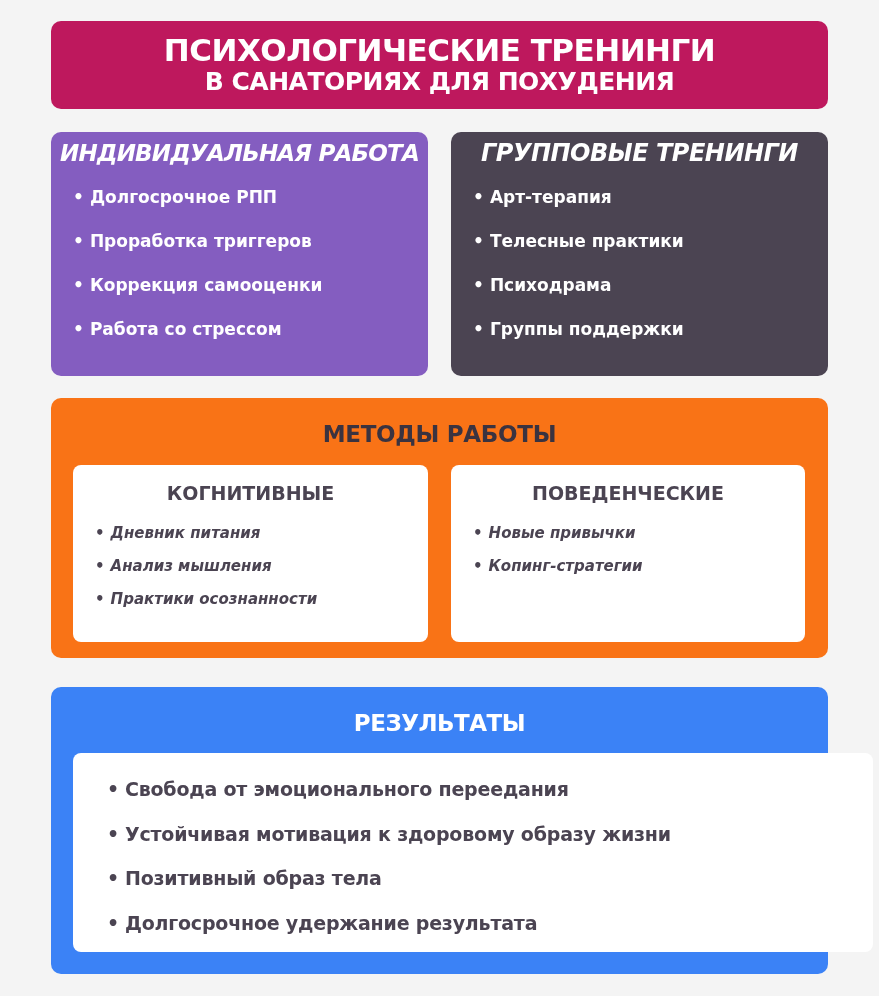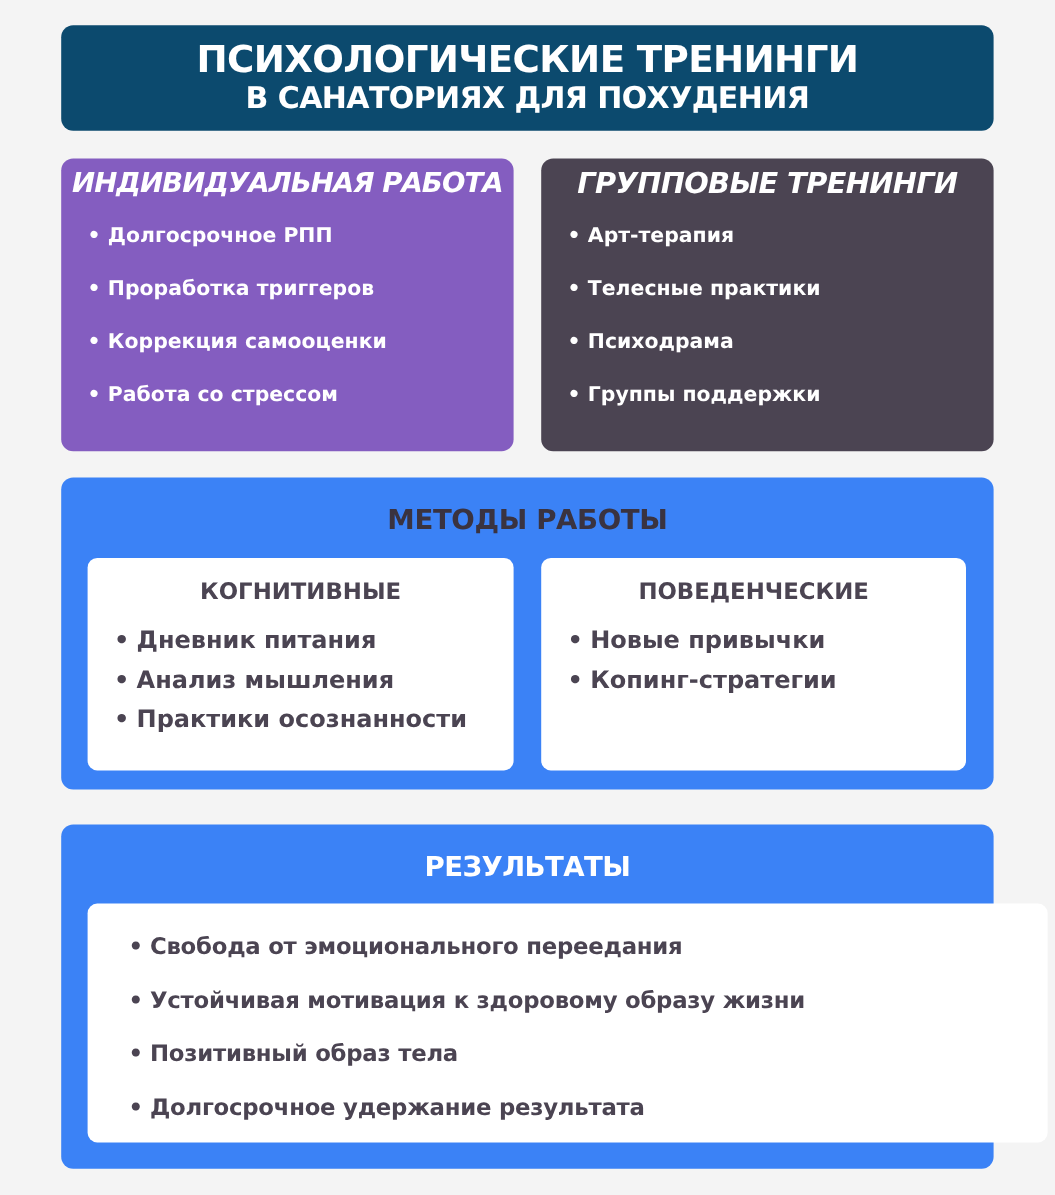--- a/index.html
+++ b/index.html
@@ -1,54 +1,54 @@
 <!DOCTYPE html>
 <html><head>
   <meta charset="utf-8">
   <style>
     * { box-sizing: border-box; margin: 0; padding: 0; }
     html, body { width: 879px; height: 996px; background: #f4f4f4; overflow: hidden; }
     body { font-family: "DejaVu Sans", "Liberation Sans", sans-serif; position: relative; }
     .header {
       position: absolute; left: 51px; top: 21px; width: 777px; height: 88px;
-      background: #0c4a6e; border-radius: 10px; color: #fff; text-align: center;
+      background: #be185d; border-radius: 10px; color: #fff; text-align: center;
       display: flex; flex-direction: column; justify-content: center; align-items: center;
     }
     .header .t1 { font-size: 31px; font-weight: bold; line-height: 34px; letter-spacing: -0.5px; }
     .header .t2 { font-size: 25px; font-weight: bold; line-height: 30px; letter-spacing: -0.5px; }
     .card {
       position: absolute; top: 132px; height: 244px; border-radius: 10px; color: #fff;
     }
     .card.left { left: 51px; width: 377px; background: #845dc0; }
     .card.right { left: 451px; width: 377px; background: #4b4452; }
     .card h2 {
       font-size: 24px; font-weight: bold; text-align: center; white-space: nowrap;
       margin-top: 6px; line-height: 30px; letter-spacing: -0.5px; font-style: italic;
     }
     .card.left h2 { font-size: 23px; letter-spacing: -0.8px; }
     .card ul { list-style: none; margin-top: 18px; padding-left: 22px; }
     .card li { font-size: 17px; font-weight: bold; line-height: 22px; margin-bottom: 22px; }
     .card li .bullet, .mcard li .bullet, .results li .bullet { margin-right: 6px; }
     .methods {
       position: absolute; left: 51px; top: 398px; width: 777px; height: 260px;
-      background: #3b82f6; border-radius: 10px;
+      background: #f97316; border-radius: 10px;
     }
     .methods h2 {
       text-align: center; color: #3a3340; font-size: 23px; font-weight: bold;
       margin-top: 22px; line-height: 28px; letter-spacing: -0.3px;
     }
     .mcard {
       position: absolute; top: 67px; width: 355px; height: 177px; background: #fff; border-radius: 8px;
       color: #4b4452;
     }
     .mcard.m1 { left: 22px; }
     .mcard.m2 { left: 400px; width: 354px; }
     .mcard h3 { text-align: center; font-size: 19px; font-weight: bold; margin-top: 16px; line-height: 24px; }
     .mcard ul { list-style: none; margin-top: 18px; padding-left: 22px; }
-    .mcard li { font-size: 20px; font-weight: bold; line-height: 20px; margin-bottom: 13px; }
+    .mcard li { font-size: 15px; font-weight: bold; line-height: 20px; margin-bottom: 13px; font-style: italic; }
     .results {
       position: absolute; left: 51px; top: 687px; width: 777px; height: 287px;
       background: #3b82f6; border-radius: 10px;
     }
     .results h2 {
       text-align: center; color: #fff; font-size: 23px; font-weight: bold;
       margin-top: 22px; line-height: 28px; letter-spacing: -0.5px;
     }
     .results .inner {
       position: absolute; left: 22px; top: 66px; width: 800px; height: 199px;

